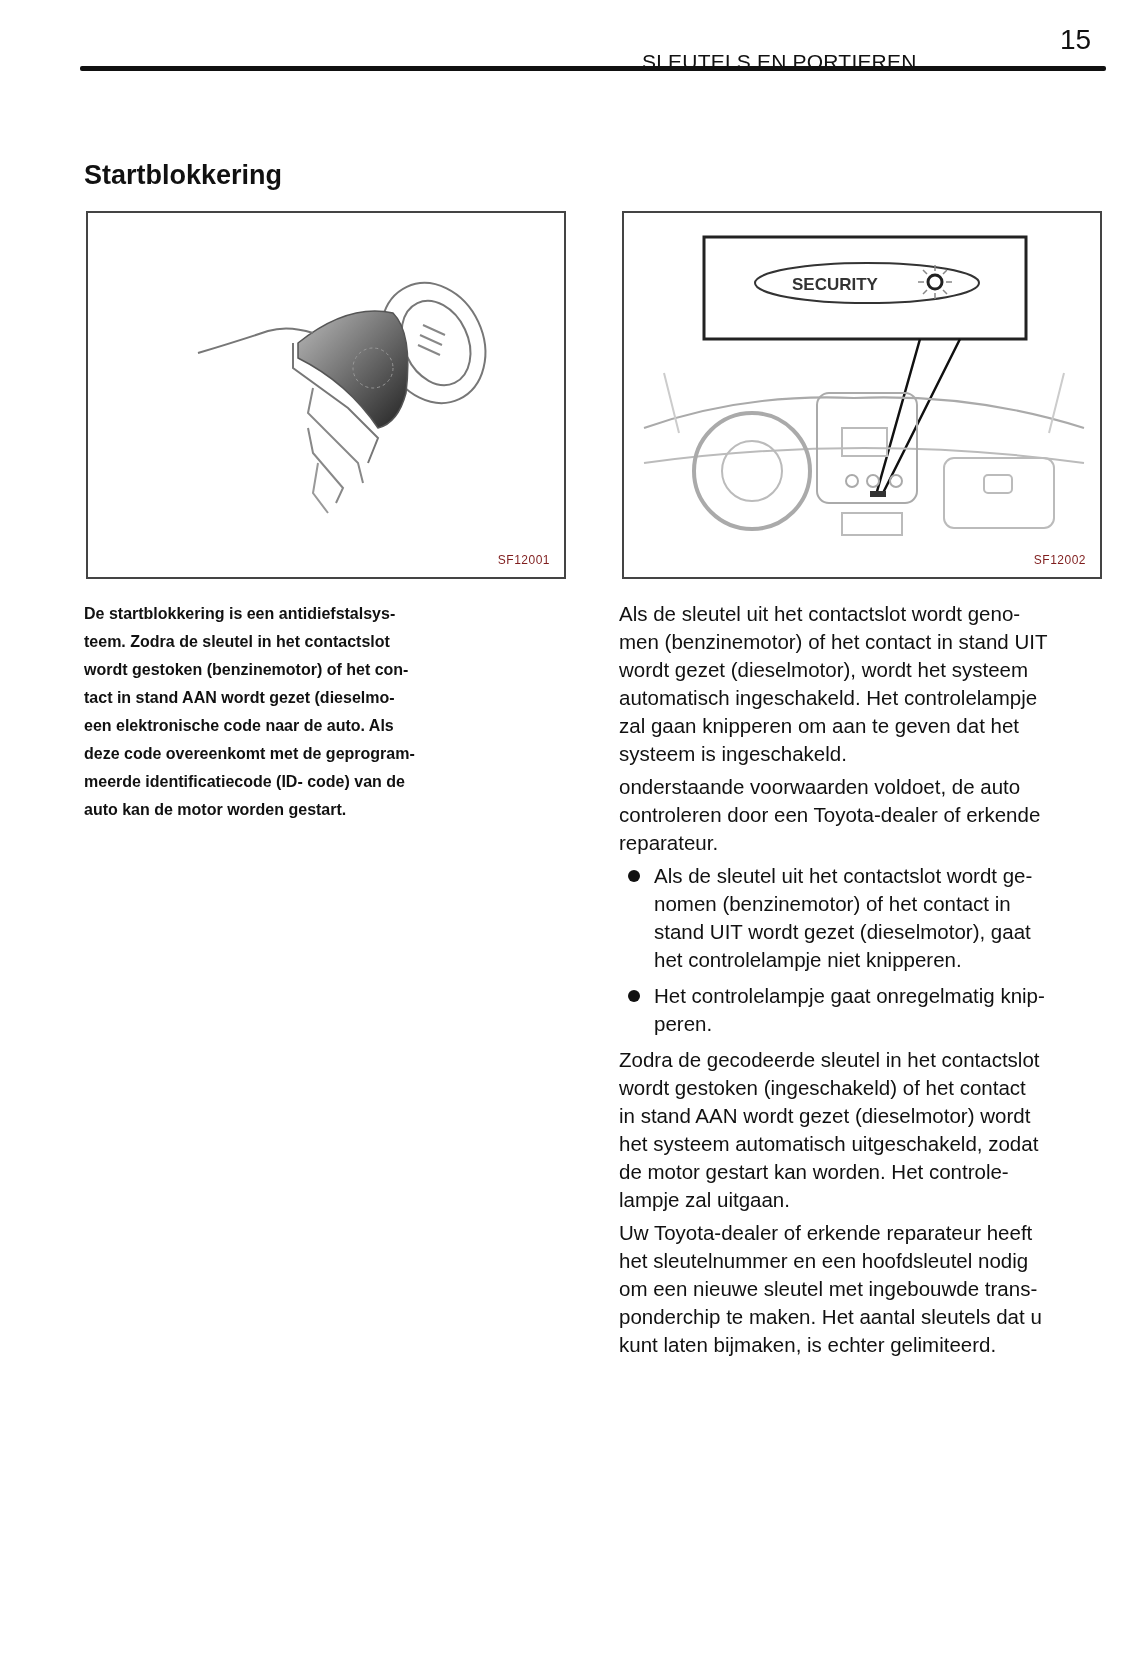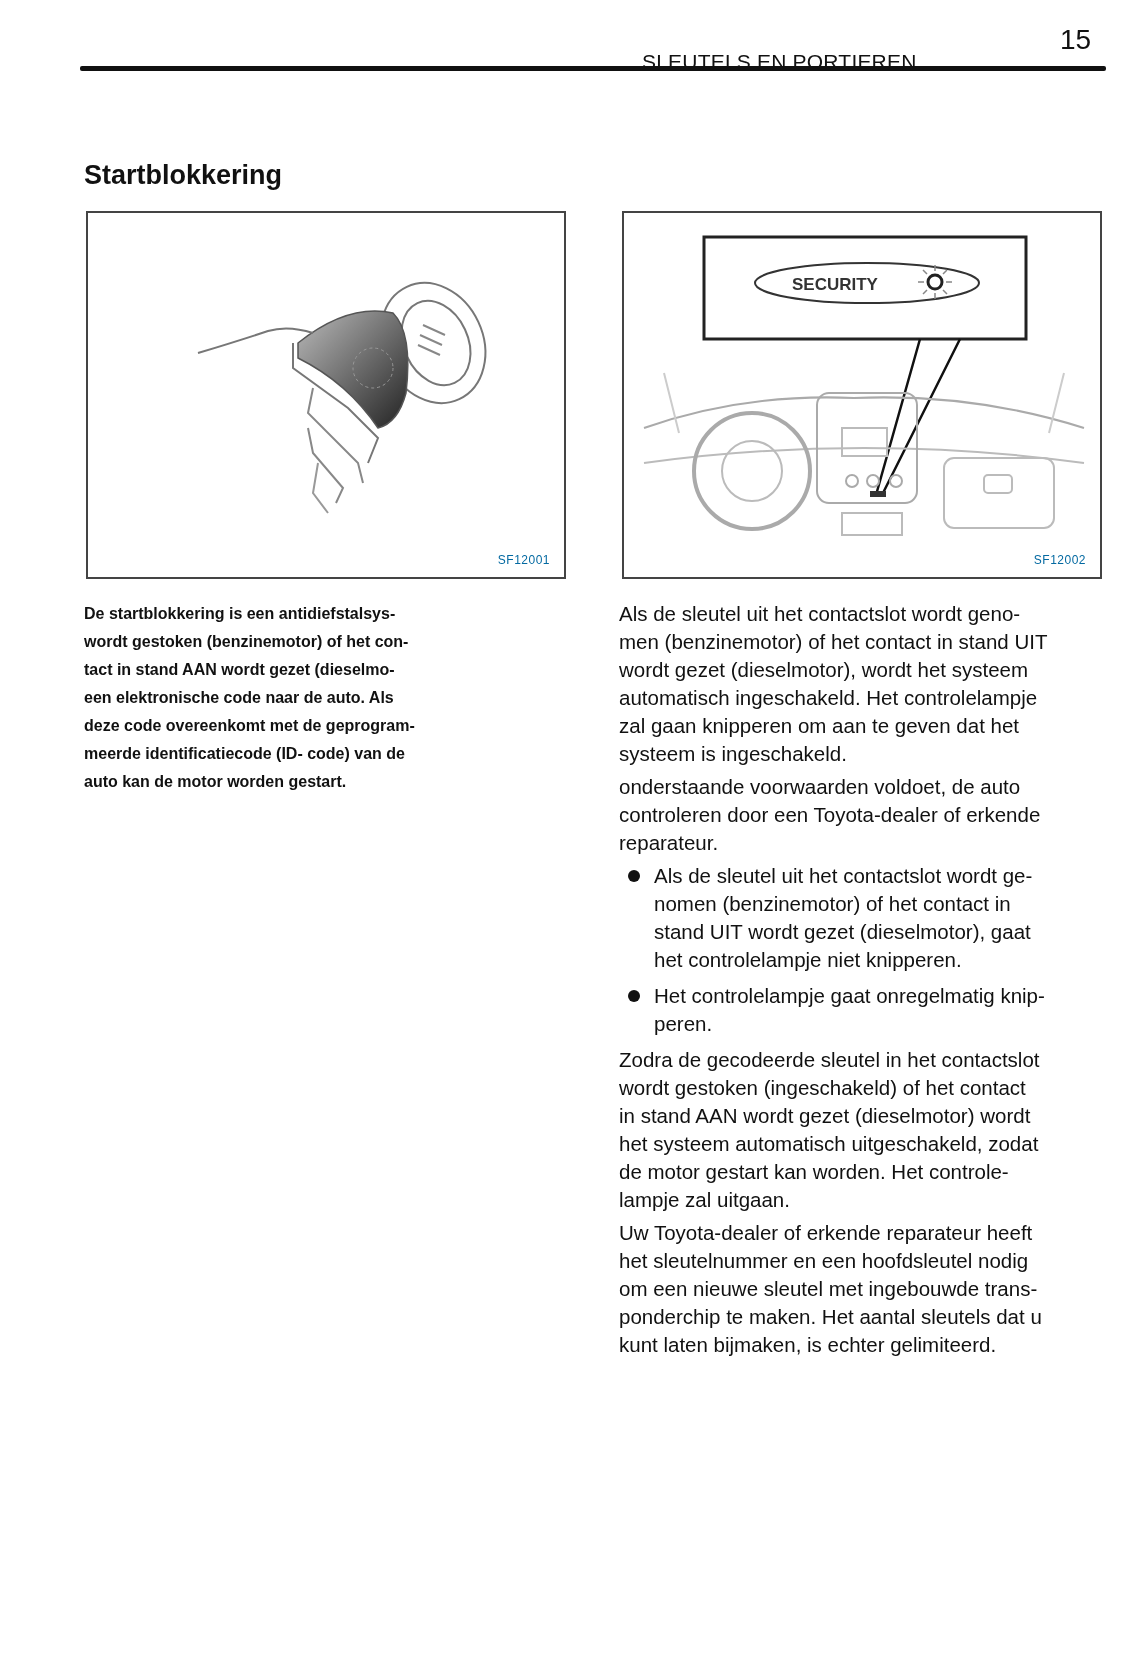--- a/index.html
+++ b/index.html
@@ -6,21 +6,21 @@
   body { width: 1142px; height: 1654px; position: relative; overflow: hidden;
          font-family: "Liberation Sans", sans-serif; color: #111; }
   .header-title { position: absolute; left: 642px; top: 50px; font-size: 21px; letter-spacing: 0.2px; }
   .page-number { position: absolute; left: 1060px; top: 24px; font-size: 28px; }
   .header-rule { position: absolute; left: 80px; top: 66px; width: 1026px; height: 5px; background: #111; border-radius: 2px; }
   .section-title { position: absolute; left: 84px; top: 160px; font-size: 27px; font-weight: bold; }
   .figure { position: absolute; border: 2px solid #444; background: #fff; box-sizing: border-box; }
   .fig1 { left: 86px; top: 211px; width: 480px; height: 368px; }
   .fig2 { left: 622px; top: 211px; width: 480px; height: 368px; }
   .figure svg { position: absolute; left: 0; top: 0; }
-  .fig-code { position: absolute; right: 14px; bottom: 10px; font-size: 12px; color: #0369a1; letter-spacing: 0.5px; }
+  .fig-code { position: absolute; right: 14px; bottom: 10px; font-size: 12px; color: #7f1d1d; letter-spacing: 0.5px; }
   .left-col { position: absolute; left: 84px; top: 600px; width: 480px; font-size: 16px; font-weight: bold; line-height: 28px; }
   .right-col { position: absolute; left: 619px; top: 600px; width: 490px; font-size: 20.5px; line-height: 28px; }
   .right-col p { margin: 0 0 5px 0; }
   .bullet { position: relative; padding-left: 35px; margin: 0 0 8px 0; }
   .bullet-dot { position: absolute; left: 9px; top: 8px; width: 12px; height: 12px; border-radius: 50%; background: #111; }
   .line { display: block; white-space: nowrap; }
 </style>
 </head>
 <body>
 
@@ -82,20 +82,21 @@
     <rect x="218" y="300" width="60" height="22" fill="none" stroke="#bbb" stroke-width="2"></rect>
     <rect x="320" y="245" width="110" height="70" rx="10" fill="none" stroke="#bbb" stroke-width="2"></rect>
     <rect x="360" y="262" width="28" height="18" rx="4" fill="none" stroke="#bbb" stroke-width="2"></rect>
     <path d="M40 160 L55 220 M440 160 L425 220" stroke="#ccc" stroke-width="2"></path>
   </svg>
   <span class="fig-code">SF12002</span>
 </div>
 
 <div class="left-col">
   <span class="line">De startblokkering is een antidiefstalsys-</span>
+  <span class="line">teem. Zodra de sleutel in het contactslot</span>
   <span class="line">wordt gestoken (benzinemotor) of het con-</span>
   <span class="line">tact in stand AAN wordt gezet (dieselmo-</span>
   <span class="line">een elektronische code naar de auto. Als</span>
   <span class="line">deze code overeenkomt met de geprogram-</span>
   <span class="line">meerde identificatiecode (ID- code) van de</span>
   <span class="line">auto kan de motor worden gestart.</span>
 </div>
 
 <div class="right-col">
   <p>

